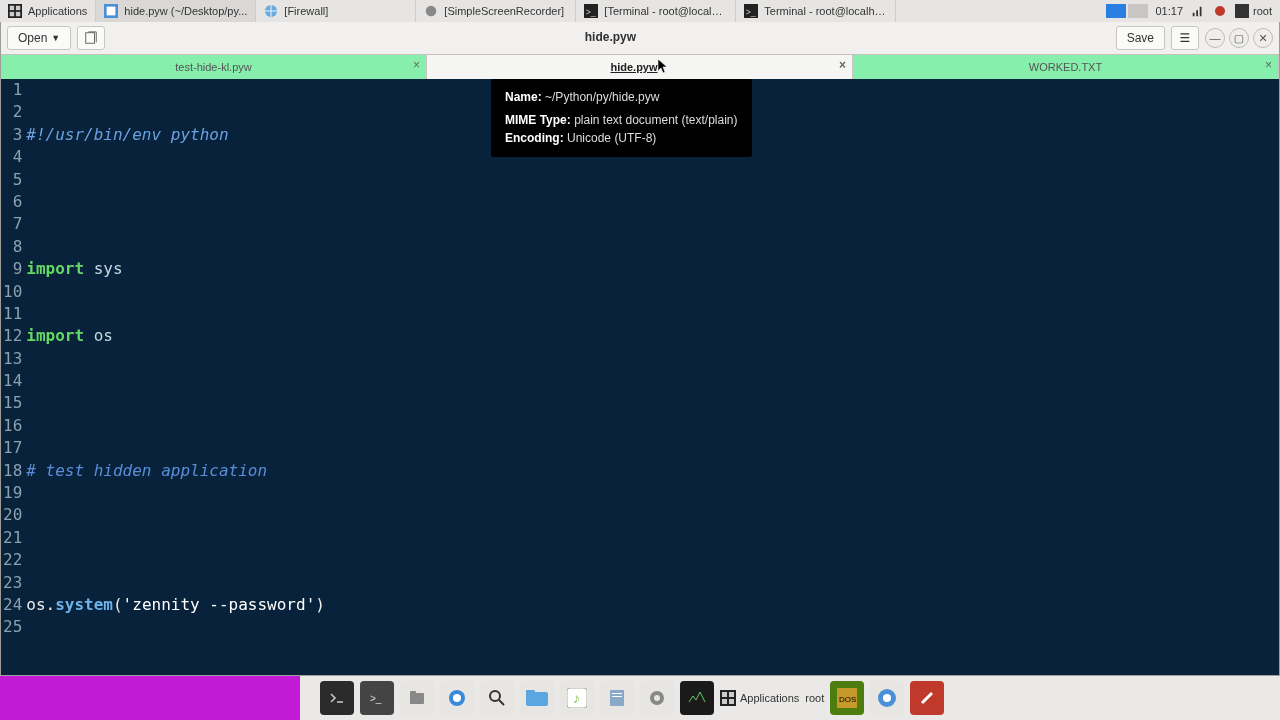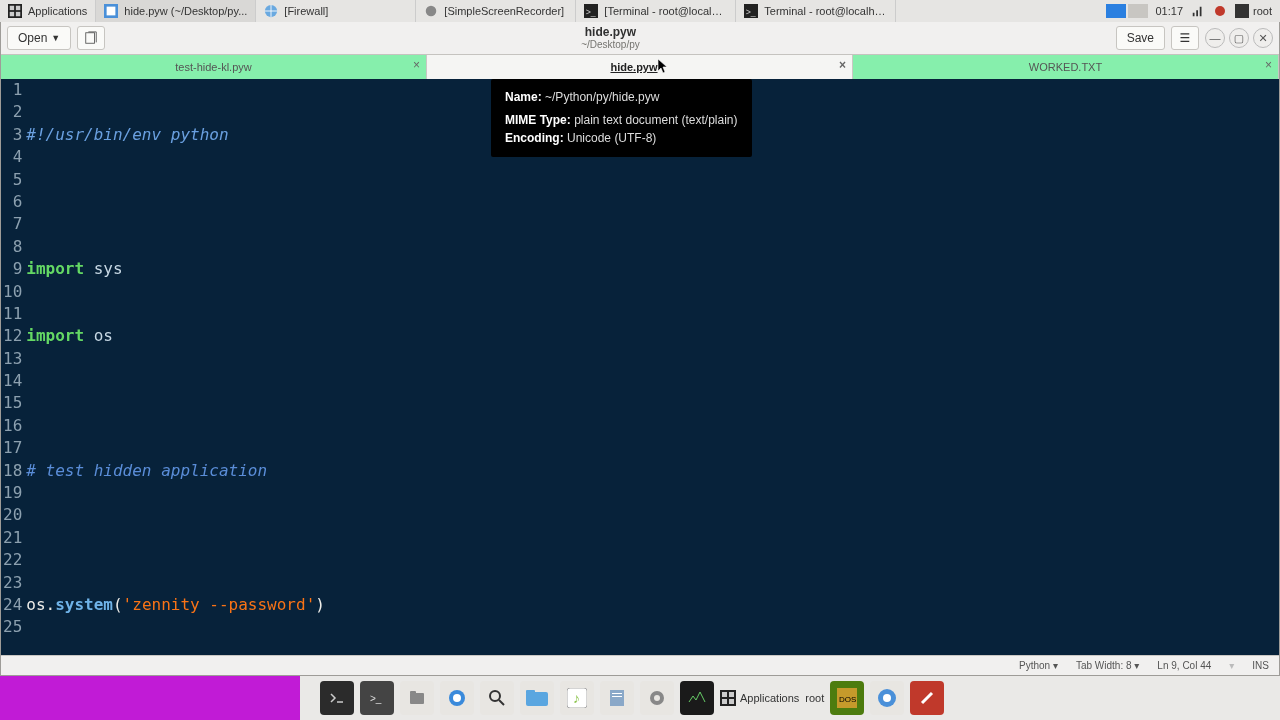--- a/index.html
+++ b/index.html
@@ -36,21 +36,21 @@
   .gutter{text-align:right;color:#8ca0af;padding:0 4px 0 2px;user-select:none}
   .codecol{white-space:pre}
   .codecol div,.gutter div{height:22.4px}
 
   .tok-she{color:#6aa0e0;font-style:italic}
   .tok-kw{color:#64d864;font-weight:bold}
   .tok-mod{color:#c7d8e4}
   .tok-id{color:#edece8}
   .tok-fn{color:#6fb3e8;font-weight:bold}
   .tok-punc{color:#edece8}
-  .tok-str{color:#f97316}
+  .tok-str{color:#ffffff}
   .tok-com{color:#5a8dd8;font-style:italic}
 
   .tooltip{position:absolute;top:0;left:490px;background:#000;color:#ddd;font-size:12px;padding:10px 14px;border-radius:2px;font-family:sans-serif;line-height:1.45}
   .tooltip b{color:#fff}
 
   .status{height:20px;background:#f1f0ef;border-top:1px solid #c9c7c3;display:flex;align-items:center;justify-content:flex-end;font-size:10px;color:#555;gap:18px;padding:0 10px}
   .status span.sep{color:#bbb}
 
   .cursor{display:inline-block;vertical-align:text-top}
   svg{display:block}
@@ -149,21 +149,20 @@
         <span style="font-size:9px">▼</span>
       </div>
     <div class="btn icon">
         <svg width="14" height="14" viewBox="0 0 16 16">
           <rect x="2" y="2" width="10" height="12" fill="none" stroke="#555"></rect>
           <path d="M5 1h9v12" fill="none" stroke="#555"></path>
         </svg>
       </div>
     <div class="wintitle">
       <div class="t1">hide.pyw</div>
-      <div class="t2">~/Desktop/py</div>
     </div>
     <div class="btn">Save</div>
     <div class="btn icon">☰</div>
     <div class="winctrl">
       <div class="wc">—</div>
       <div class="wc">▢</div>
       <div class="wc">✕</div>
     </div>
   </div>
 
@@ -246,27 +245,20 @@
     </div>
 
     <div class="tooltip">
       <div><b>Name:</b> <span>~/Python/py/hide.pyw</span></div>
       <div style="height:6px"></div>
       <div><b>MIME Type:</b> <span>plain text document (text/plain)</span></div>
       <div><b>Encoding:</b> <span>Unicode (UTF-8)</span></div>
     </div>
   </div>
 
-  <div class="status">
-    <span>Python ▾</span>
-    <span>Tab Width: 8 ▾</span>
-    <span>Ln 9, Col 44</span>
-    <span class="sep">▾</span>
-    <span>INS</span>
-  </div>
 </div>
 
 <div class="bottom-panel">
   <div class="bottom-left"></div>
   <div class="bottom-icons">
     <div class="dock" style="background:#2b2b2b">
         <svg width="20" height="20" viewBox="0 0 20 20">
           <rect width="20" height="20" fill="#2b2b2b"></rect>
           <path d="M4 6l4 4-4 4M10 14h6" stroke="#ccc" stroke-width="1.5" fill="none"></path>
         </svg>

